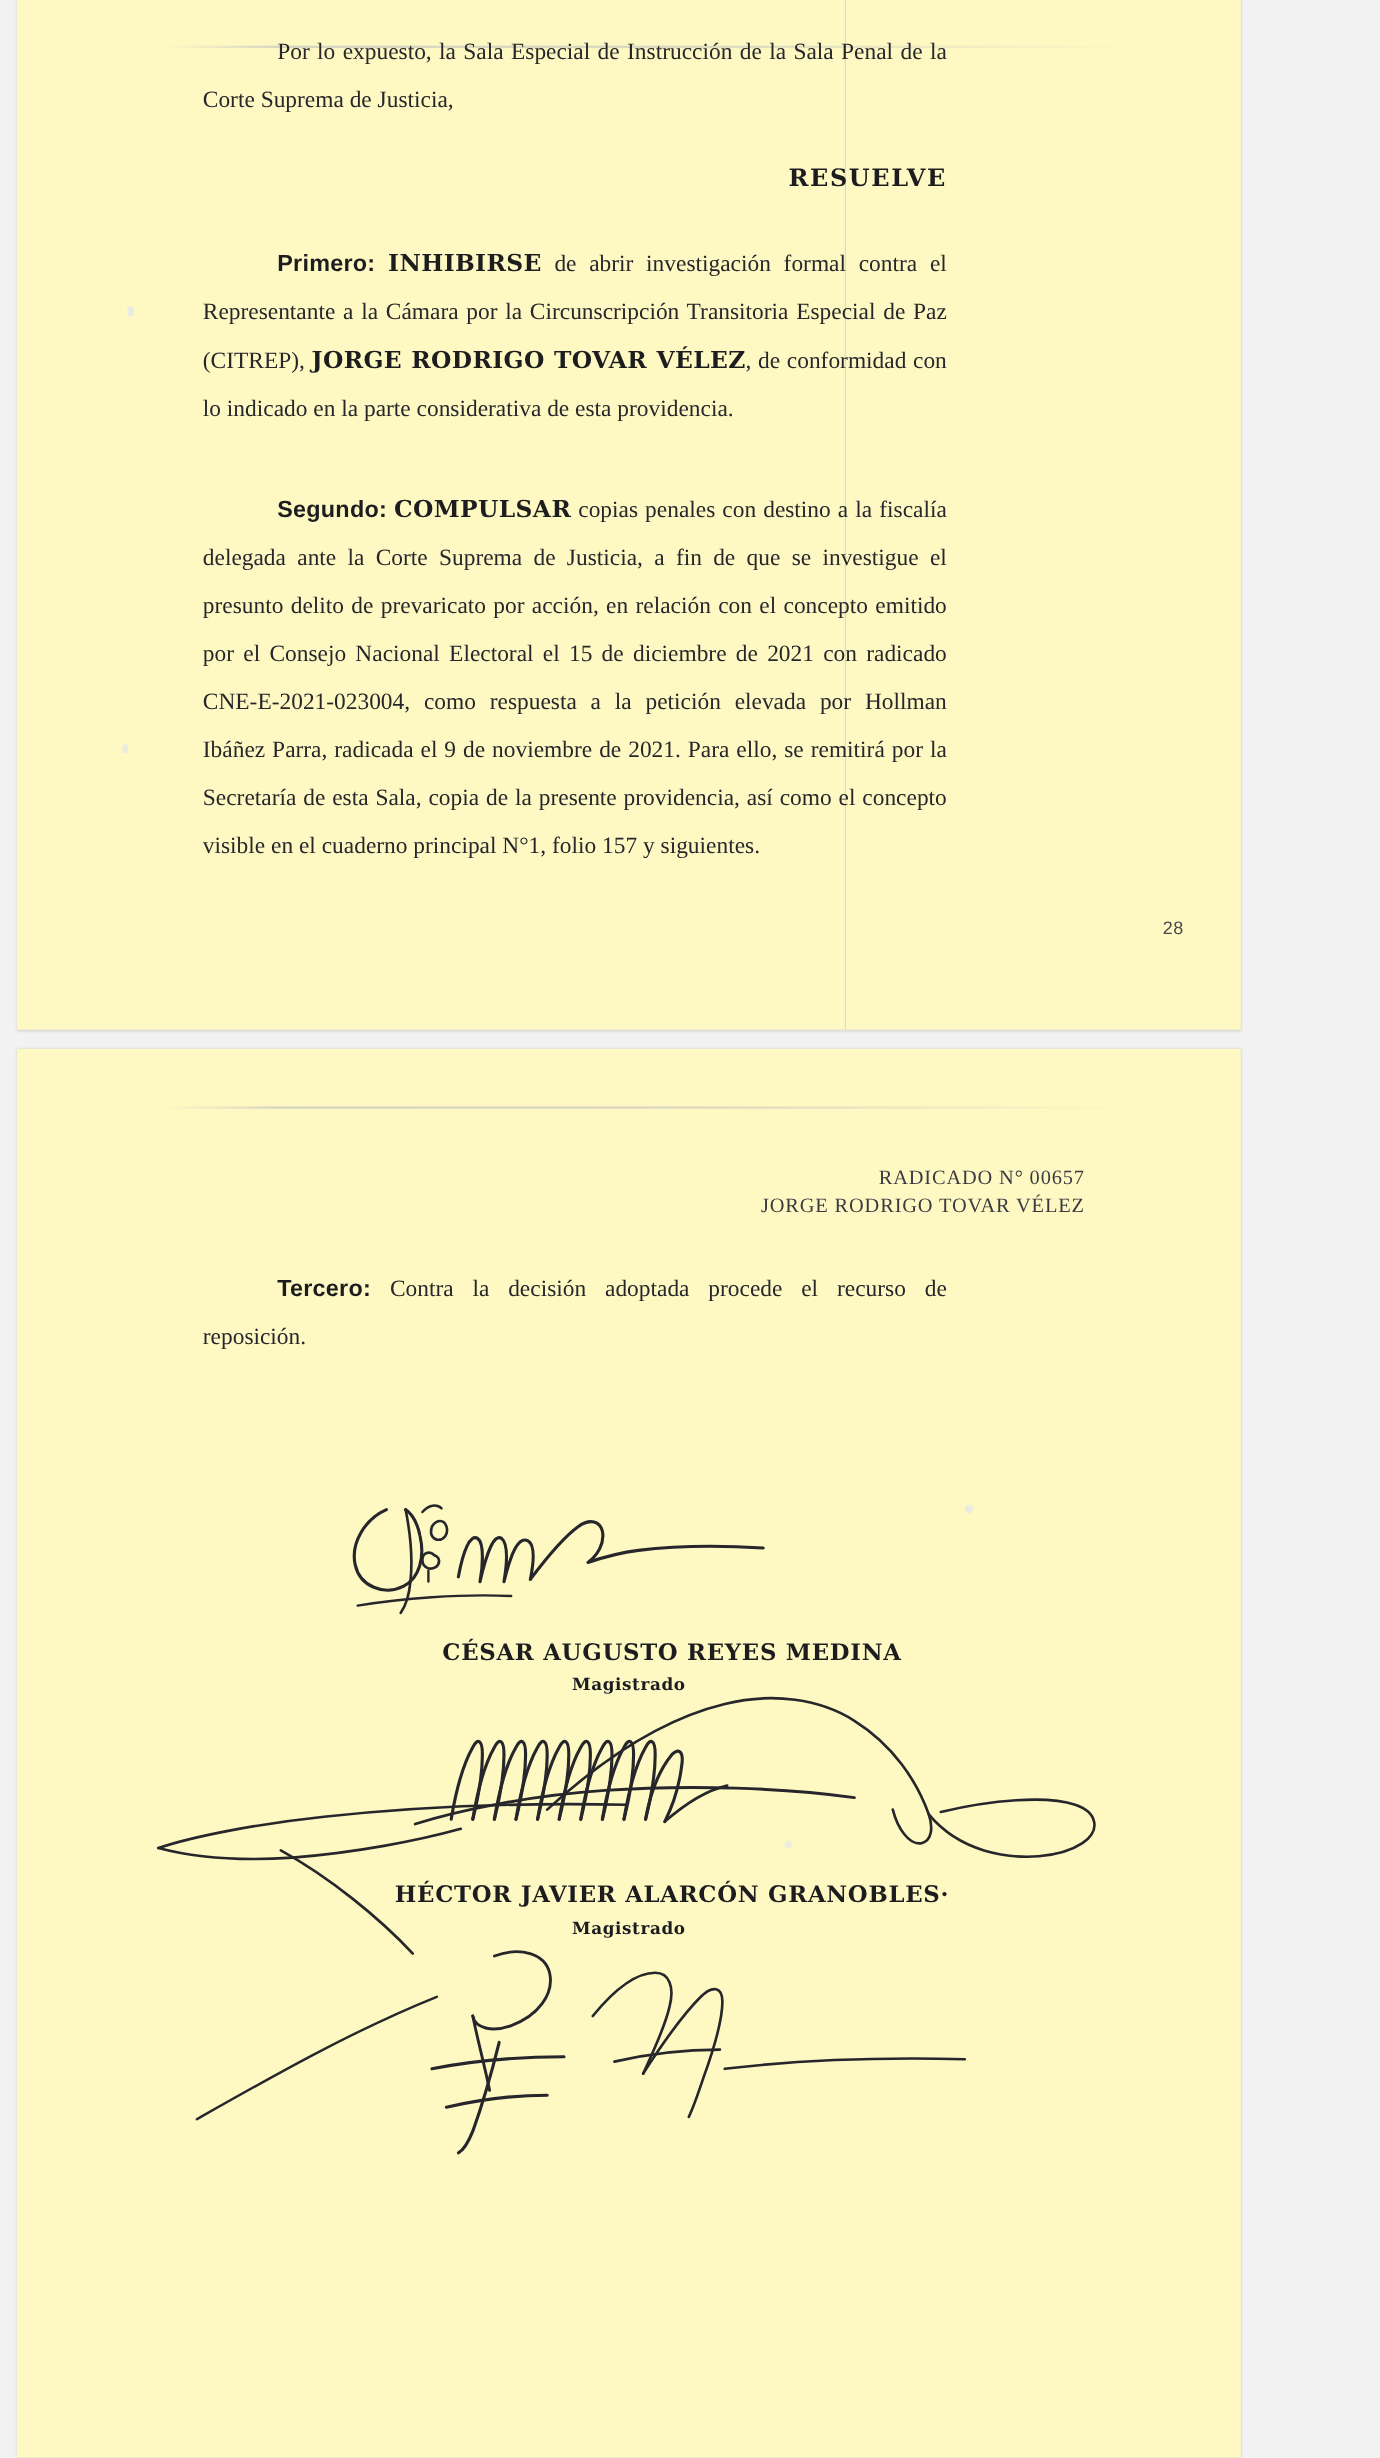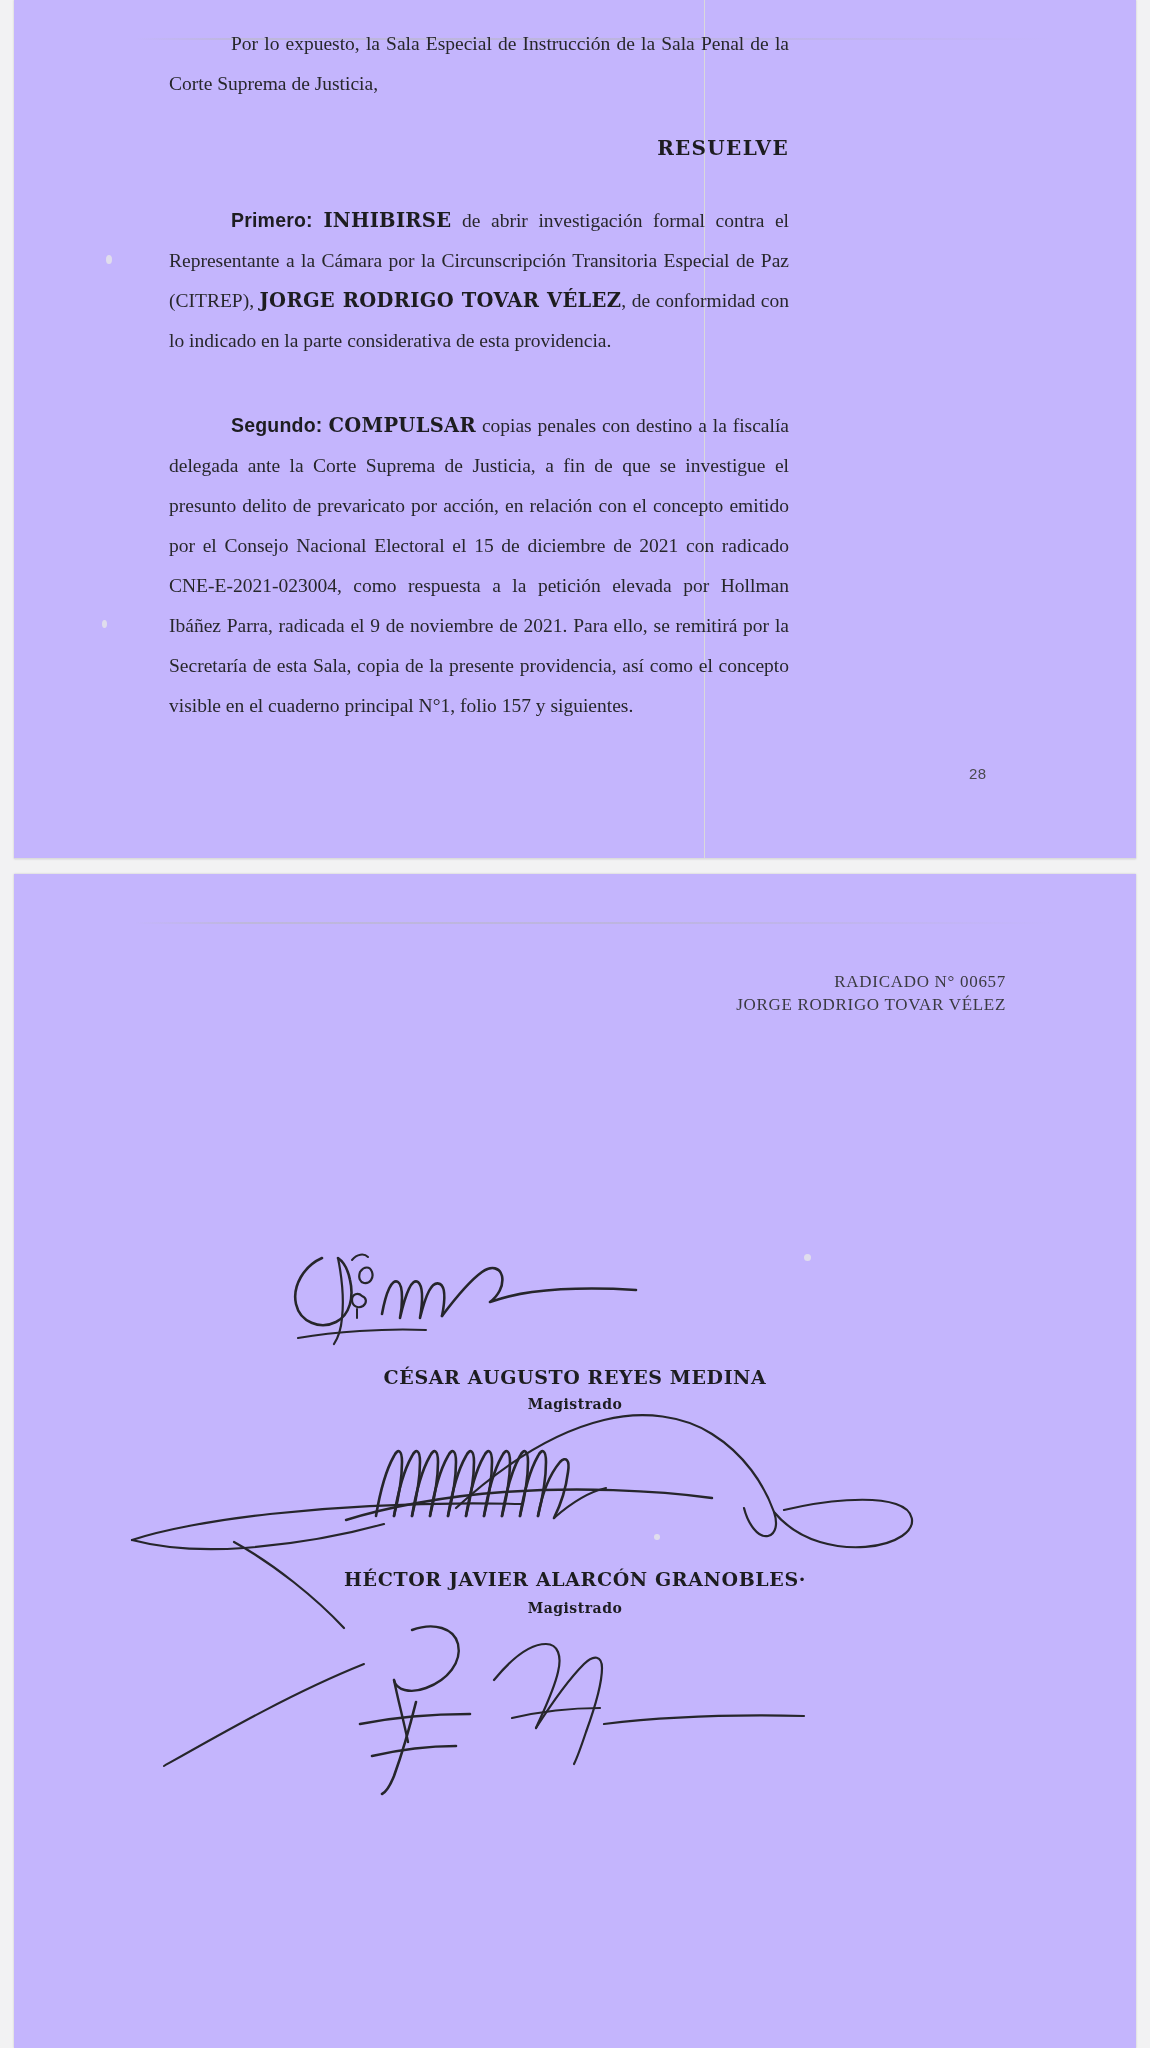--- a/index.html
+++ b/index.html
@@ -19,22 +19,22 @@
   
   .scan-root {
     width: 1150px;
     height: 2048px;
     position: relative;
     background: #f2f2f3;
   }
   .page {
     position: absolute;
     left: 14px;
-    width: 1122px;
-    background: #c4b5fd;
+    width: 1020px;
+    background: #fef9c3;
     box-shadow: 0 0 2px rgba(0,0,0,0.18);
     overflow: hidden;
   }
   .page-one {
     top: 0;
     height: 858px;
     border-bottom: 1px solid #dcdcdc;
   }
   .page-two {
     top: 874px;
@@ -123,20 +123,21 @@
   
   .sig-name {
     position: absolute;
     width: 100%;
     text-align: center;
     font-family: "DejaVu Serif", "Liberation Serif", serif;
     font-weight: bold;
     font-size: 19px;
     letter-spacing: 0.6px;
     color: #1d1d20;
+    margin-left: 36px;
   }
   .sig-role {
     position: absolute;
     width: 100%;
     text-align: center;
     font-family: "DejaVu Serif", "Liberation Serif", serif;
     font-weight: bold;
     font-size: 14px;
     letter-spacing: 0.5px;
     color: #1d1d20;
@@ -188,20 +189,23 @@
 
     <div class="gutter-smudge" style="top:48px;"></div>
     <div class="speck" style="left:790px;top:380px;width:7px;height:7px;"></div>
     <div class="speck" style="left:640px;top:660px;width:6px;height:6px;"></div>
 
     <div class="radicado-block" style="top:96px;">
       <div>RADICADO N° 00657</div>
       <div>JORGE RODRIGO TOVAR VÉLEZ</div>
     </div>
 
+    <div class="doc-body" style="top:180px;">
+      <p class="para"><span class="lead">Tercero:</span><span> Contra la decisión adoptada procede el recurso de reposición.</span></p>
+    </div>
 
 
     <div class="signature-ink" style="left:250px;top:378px;width:420px;height:110px;">
       <svg viewBox="0 0 420 110" width="420" height="110" aria-hidden="true">
         <path class="ink" stroke-width="2.6" d="M58,6 C40,14 28,34 32,52 C36,70 56,78 72,70 C86,63 90,45 86,28 C84,18 80,10 74,6"></path>
         <path class="ink" stroke-width="2.2" d="M74,6 C78,26 80,48 78,66 C77,78 74,86 70,92"></path>
         <path class="ink" stroke-width="2.2" d="M96,20 C100,14 106,14 108,20 C110,26 106,32 100,31 C96,30 94,26 96,20Z"></path>
         <path class="ink" stroke-width="2.0" d="M88,8 C93,2 100,1 104,5"></path>
         <path class="ink" stroke-width="2.2" d="M98,44 C94,40 88,42 88,48 C88,54 94,57 99,54 C103,51 103,46 98,44Z"></path>
         <path class="ink" stroke-width="2.0" d="M93,57 L93,66"></path>

